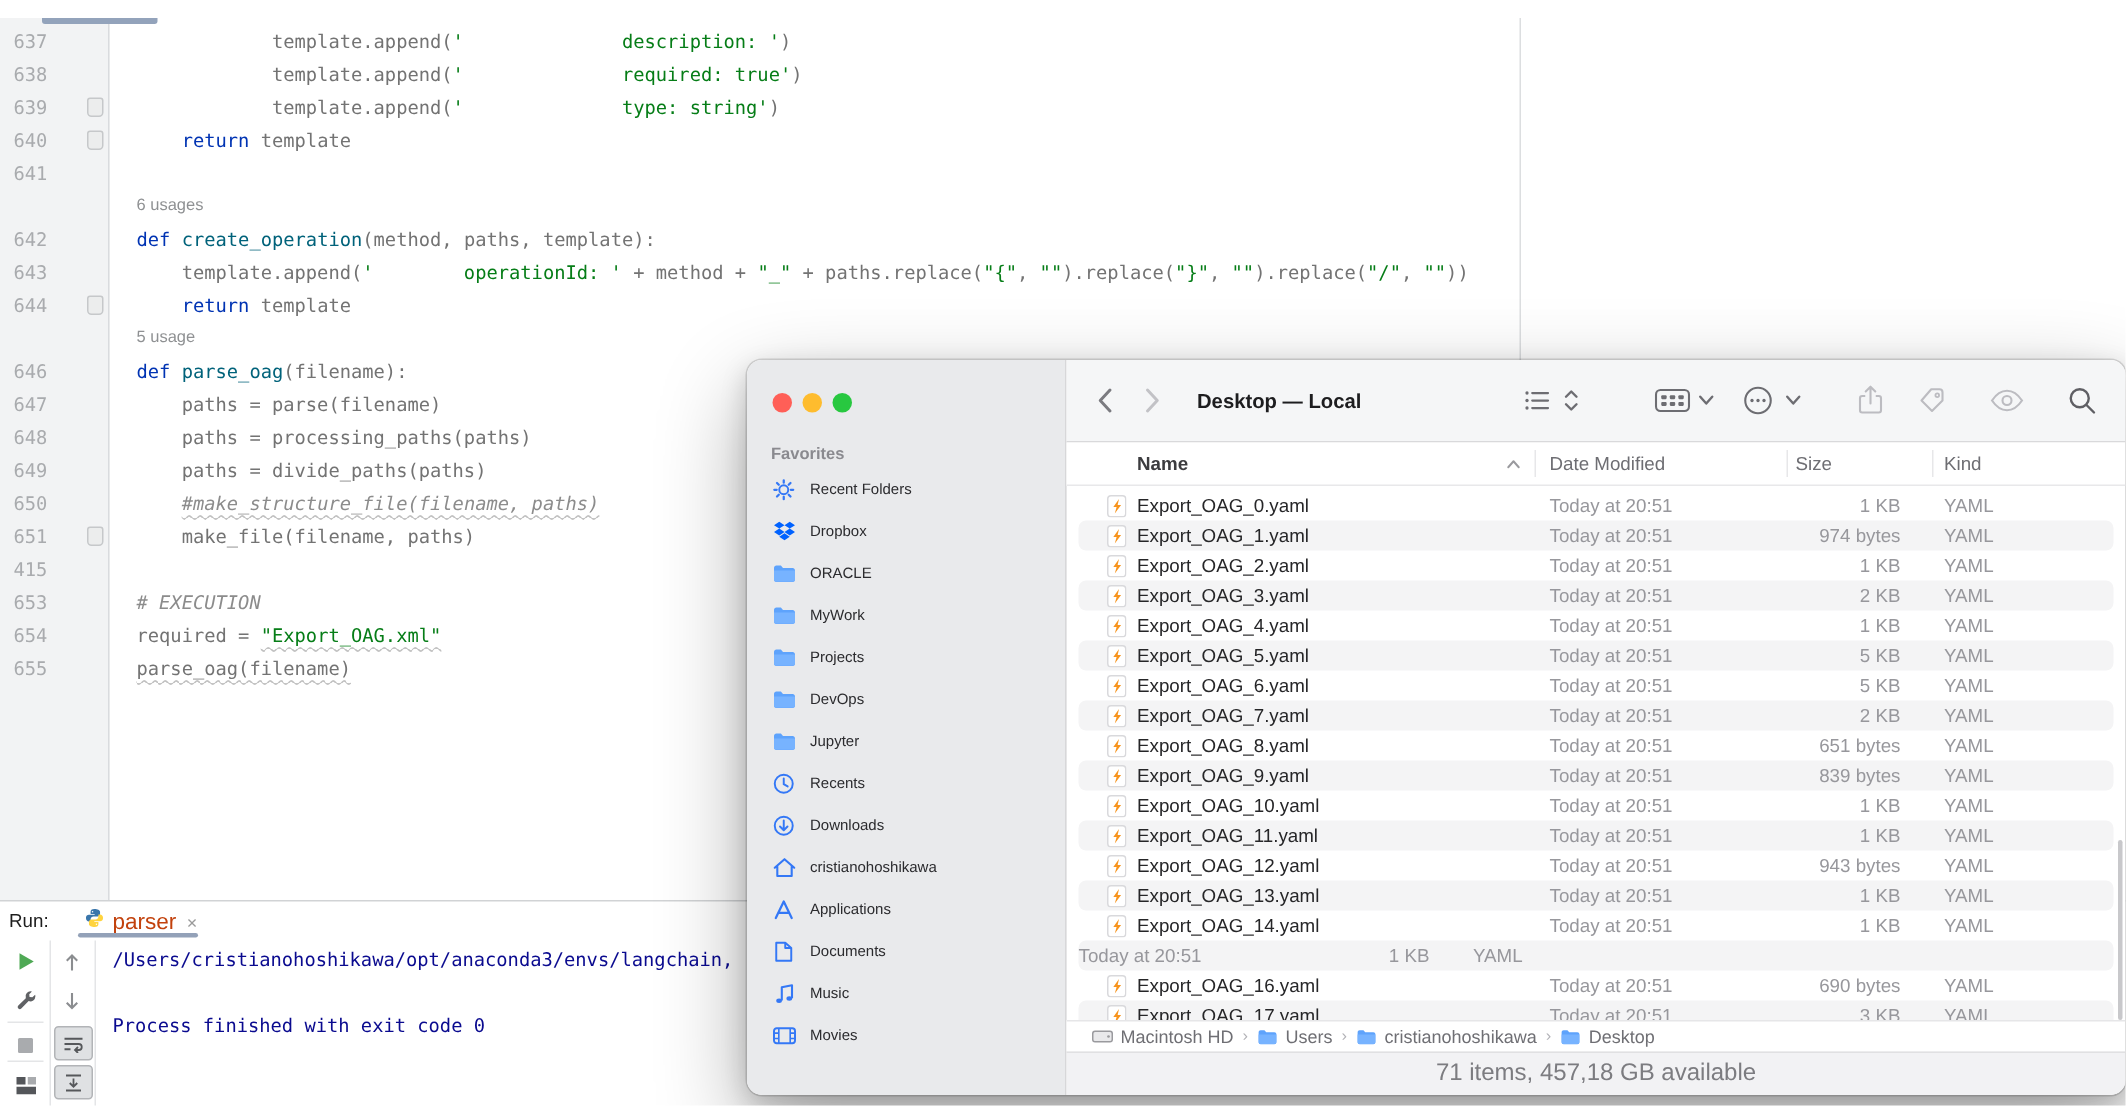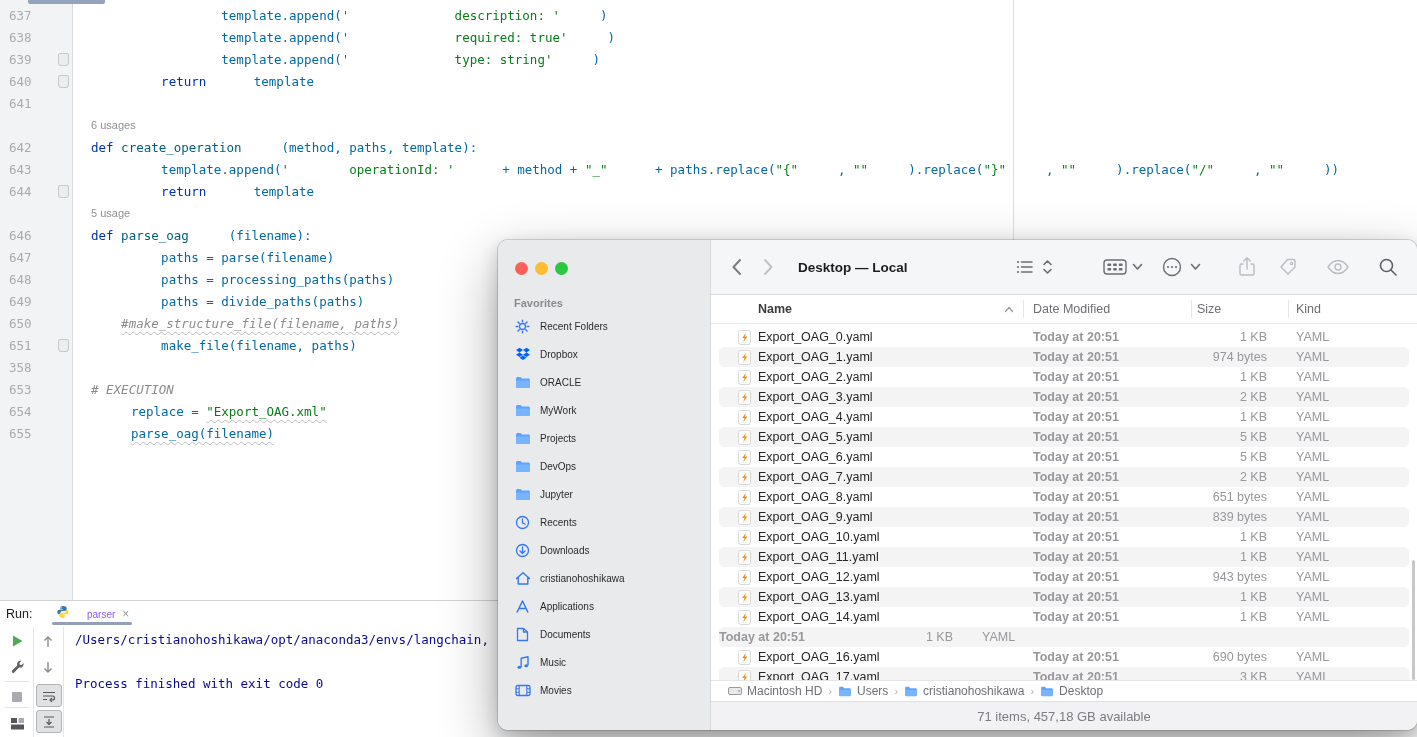--- a/index.html
+++ b/index.html
@@ -1,44 +1,44 @@
 <!DOCTYPE html>
 <html><head>
 <meta charset="utf-8">
 <style>
   html,body{margin:0;padding:0;}
   body{width:1417px;height:737px;overflow:hidden;background:#fff;
        font-family:"Liberation Sans",sans-serif;position:relative;}
 
   
-  #editor{position:absolute;left:0;top:0;width:1403px;height:600px;background:#fff;}
+  #editor{position:absolute;left:0;top:12px;width:1403px;height:600px;background:#fff;}
   #gutter-strip{position:absolute;left:0;top:0;width:72px;height:600px;
      background:#f2f3f4;border-right:1px solid #d9dbde;}
   #editor-split{position:absolute;left:1013px;top:0;width:1px;height:600px;background:#dcdee0;}
   #top-thumb{position:absolute;left:28px;top:0;width:77px;height:4px;background:#93a3bb;border-radius:0 0 2px 2px;}
   #code-lines{position:absolute;left:0;top:4px;width:1013px;}
   .ed-line{height:22px;display:flex;align-items:center;position:relative;}
   .ed-num{flex:0 0 36px;padding-left:9px;font:12.5px "DejaVu Sans Mono",monospace;color:#a9abae;}
   .ed-fold{flex:0 0 27px;display:flex;justify-content:flex-start;padding-left:13px;align-items:center;}
   .fold-ic{width:9px;height:11px;background:#eceded;border:1px solid #c6c8ca;border-radius:2px 2px 3px 3px;}
   .ed-code{font:12.5px "DejaVu Sans Mono",monospace;white-space:pre;padding-left:6px;color:#080808;}
   .ed-ann .ed-code{font:11px "Liberation Sans",sans-serif;color:#8f9193;}
-  .t-p{color:#0369a1;margin-left:40px;}
+  .t-p{color:#737373;}
   .t-k{color:#0033b3;}
   .t-f{color:#00627a;}
   .t-s{color:#067d17;}
   .t-c{color:#8c8c8c;font-style:italic;}
   .t-wavy{text-decoration:underline wavy rgba(150,150,150,.6);text-underline-offset:3px;text-decoration-thickness:1px;}
 
   
   #run-panel{position:absolute;left:0;top:600px;width:1417px;height:137px;background:#fff;
      border-top:1px solid #d1d3d5;}
   #run-label{position:absolute;left:6px;top:6px;font-size:12.5px;color:#1e1e1e;}
   #run-tab{position:absolute;left:56px;top:4px;display:flex;align-items:center;gap:5px;}
-  #run-tab-label{font-size:10px;color:#8b5cf6;margin-left:12px;}
+  #run-tab-label{font-size:15px;color:#c2410c;}
   #run-tab-close{font-size:12px;color:#9a9a9a;margin-left:2px;}
   #run-tab-underline{position:absolute;left:52px;top:21px;width:80px;height:3px;background:#93a1b8;border-radius:2px;}
   .rp-vdiv{position:absolute;top:26px;bottom:0;width:1px;background:#e4e5e7;}
   .rp-icon{position:absolute;width:20px;height:20px;display:flex;align-items:center;justify-content:center;}
   .rp-hdiv{position:absolute;left:5px;width:24px;height:1px;background:#e4e5e7;}
   .rp-box{position:absolute;width:24px;height:21px;background:#dfe1e3;border:1px solid #b2b4b7;border-radius:3px;
      display:flex;align-items:center;justify-content:center;}
   #console{position:absolute;left:75px;top:28px;font:12.5px "DejaVu Sans Mono",monospace;color:#0a0a8f;line-height:22px;}
   #console .gap{height:22px;}
 
@@ -66,31 +66,31 @@
 
   #col-header{flex:0 0 28px;background:#fff;border-bottom:1px solid #e8e8ea;position:relative;}
   .ch-label{position:absolute;top:0;height:28px;display:flex;align-items:center;font-size:12.5px;color:#6e6e73;}
   .ch-div{position:absolute;top:5px;height:18px;width:1px;background:#e7e7e9;}
   #ch-caret{position:absolute;left:293px;top:0;height:28px;display:flex;align-items:center;color:#9a9a9e;}
 
   #file-rows{flex:1;overflow:hidden;padding-top:3px;}
   .f-row{height:20px;display:flex;align-items:center;margin:0 8px;border-radius:5px;font-size:12.5px;}
   .f-row.stripe{background:#f4f4f5;}
   .fr-name{flex:0 0 314px;display:flex;align-items:center;gap:7px;padding-left:19px;color:#262628;box-sizing:border-box;}
-  .fr-date{flex:0 0 134px;color:#97979c;font-weight:bold;}
+  .fr-date{flex:0 0 134px;color:#97979c;}
   .fr-size{flex:0 0 100px;text-align:right;color:#97979c;}
   .fr-kind{padding-left:29px;color:#97979c;}
   #flist-scrollbar{position:absolute;right:2px;top:320px;width:3px;height:120px;background:#c8c8cb;border-radius:2px;}
 
   #pathbar{flex:0 0 20px;border-top:1px solid #e6e6e8;display:flex;align-items:center;
      padding-left:17px;gap:6px;font-size:12px;color:#6f6f74;background:#fff;}
   .pb-item{display:flex;align-items:center;gap:5px;}
   .pb-sep{color:#b2b2b7;font-size:11px;}
   #statusbar{flex:0 0 28px;background:#f2f2f4;border-top:1px solid #e0e0e2;display:flex;
-     align-items:center;justify-content:center;font-size:13px;color:#7c7c80;}
+     align-items:center;justify-content:center;font-size:16px;color:#7c7c80;}
 </style>
 </head>
 <body>
 
 <div id="editor">
   <div id="gutter-strip"></div>
   <div id="top-thumb"></div>
   <div id="editor-split"></div>
   <div id="code-lines">
       <div class="ed-line">
@@ -175,33 +175,33 @@
         <span class="ed-code"><span class="t-c">    </span><span class="t-c t-wavy">#make_structure_file(filename, paths)</span></span>
       </div>
       <div class="ed-line">
         <span class="ed-num">651</span>
         <span class="ed-fold">
           <span class="fold-ic"></span>
         </span>
         <span class="ed-code"><span class="t-p">    make_file(filename, paths)</span></span>
       </div>
       <div class="ed-line">
-        <span class="ed-num">358</span>
+        <span class="ed-num">415</span>
         <span class="ed-fold"></span>
         <span class="ed-code"></span>
       </div>
       <div class="ed-line">
         <span class="ed-num">653</span>
         <span class="ed-fold"></span>
         <span class="ed-code"><span class="t-c"># EXECUTION</span></span>
       </div>
       <div class="ed-line">
         <span class="ed-num">654</span>
         <span class="ed-fold"></span>
-        <span class="ed-code"><span class="t-p">replace = </span><span class="t-s t-wavy">"Export_OAG.xml"</span></span>
+        <span class="ed-code"><span class="t-p">required = </span><span class="t-s t-wavy">"Export_OAG.xml"</span></span>
       </div>
       <div class="ed-line">
         <span class="ed-num">655</span>
         <span class="ed-fold"></span>
         <span class="ed-code"><span class="t-p t-wavy">parse_oag(filename)</span></span>
       </div>
     </div>
 </div>
 
 <div id="run-panel">

